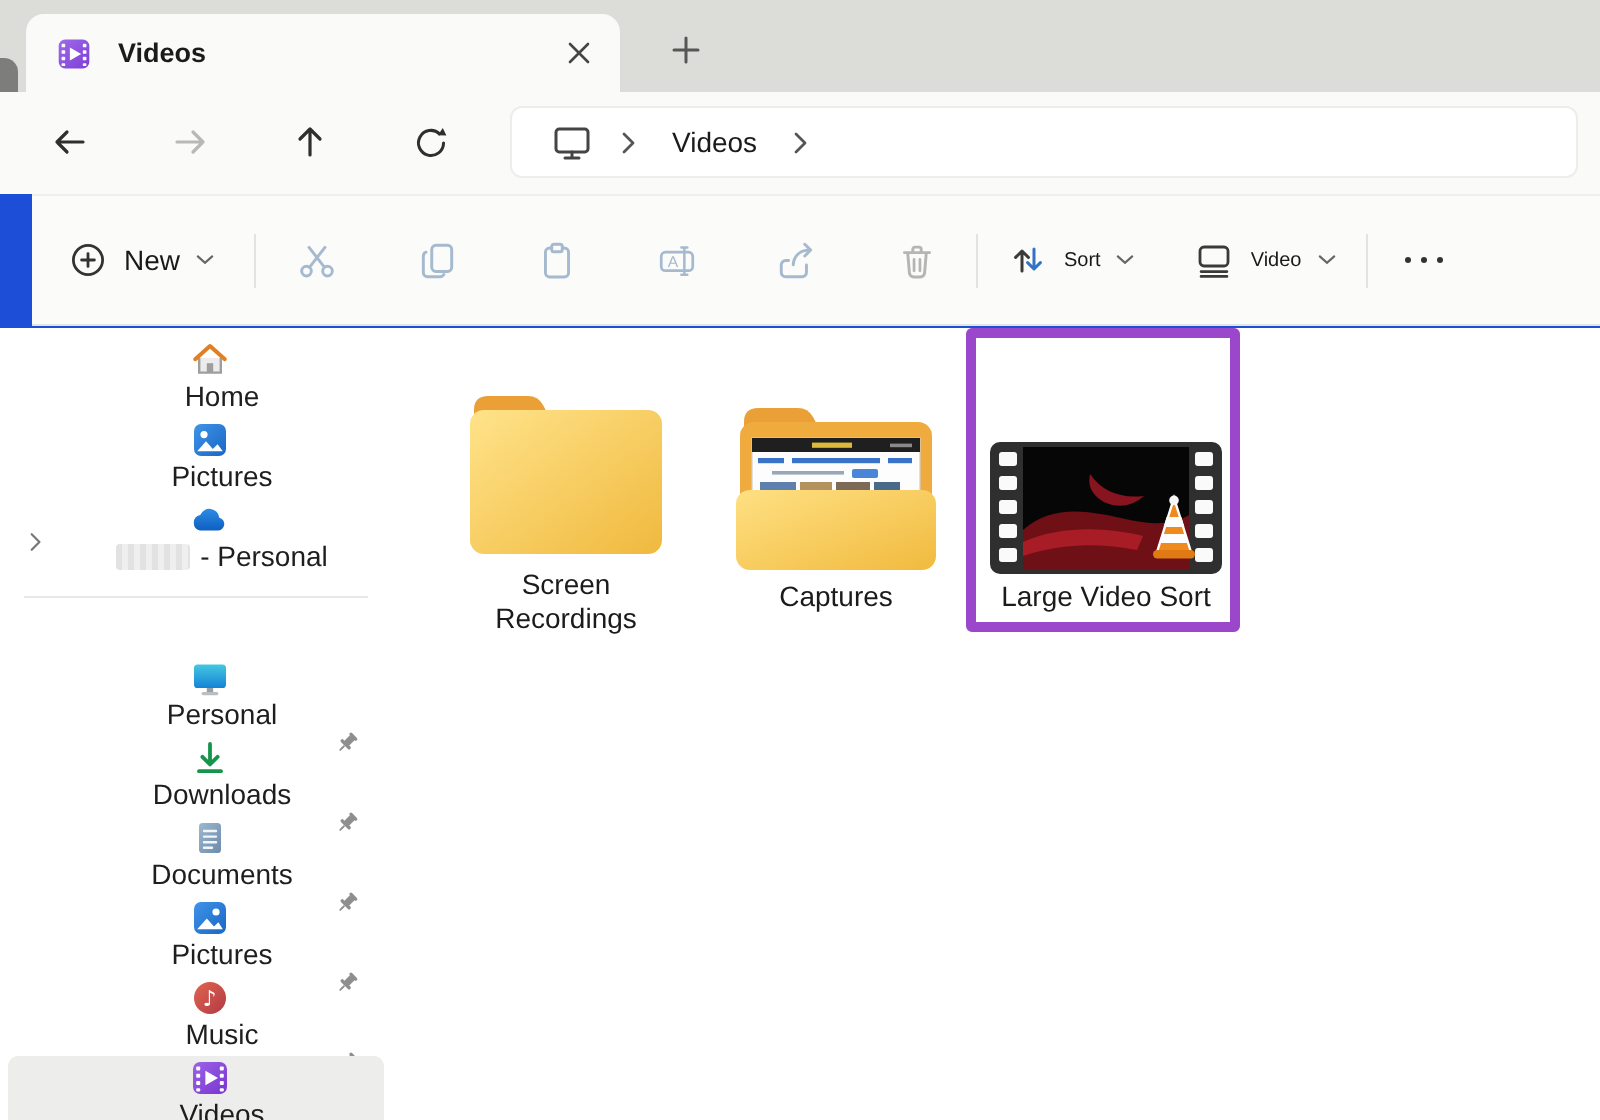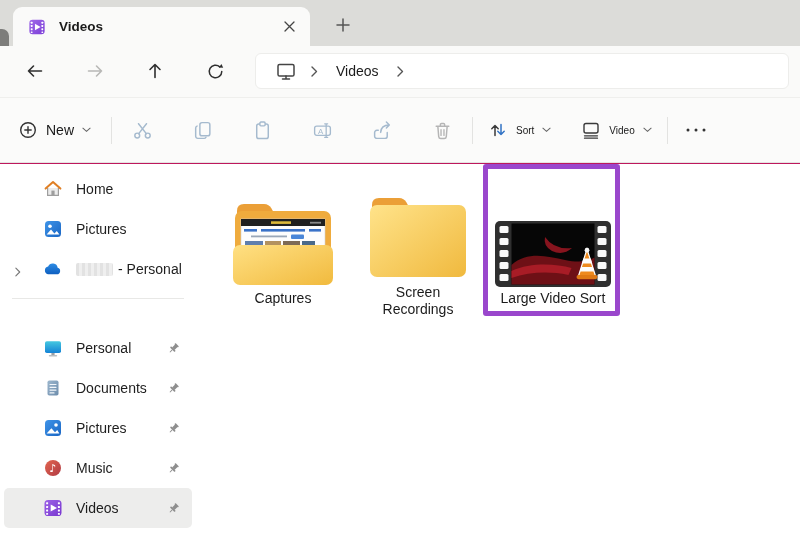--- a/index.html
+++ b/index.html
@@ -1,17 +1,17 @@
 <!DOCTYPE html>
 <html><head>
 <meta charset="utf-8">
 <style>
   html,body{margin:0;padding:0;background:#fff;}
   *{box-sizing:border-box;}
-  .win{position:relative;width:800px;height:560px;overflow:hidden;background:#be185d;
+  .win{position:relative;width:800px;height:560px;overflow:hidden;background:#1d4ed8;
        font-family:"Liberation Sans","DejaVu Sans",sans-serif;color:#1b1b1b;}
 
   
   .tabbar{position:absolute;left:0;top:0;right:0;height:46px;background:#dcdcd9;}
   .edge-sliver{position:absolute;left:0;top:29px;width:9px;height:17px;background:#7d7d7b;border-radius:0 7px 0 0;}
   .tab{position:absolute;left:13px;top:7px;width:297px;height:39px;background:#fafaf9;
        border-radius:9px 9px 0 0;display:flex;align-items:center;padding:0 8px 0 15px;}
   .tab-icon{width:18px;height:18px;margin-right:13px;display:flex;}
   .tab-title{font-size:13.5px;font-weight:600;color:#1b1b1b;}
   .tab-close{margin-left:auto;width:26px;height:26px;display:flex;align-items:center;justify-content:center;border-radius:4px;}
@@ -21,34 +21,34 @@
   .navbar{position:absolute;left:0;top:46px;right:0;height:51px;background:#fafaf9;}
   .navbtn{position:absolute;top:8px;width:34px;height:34px;display:flex;align-items:center;justify-content:center;border-radius:5px;}
   .nb-back{left:18px;} .nb-fwd{left:78px;} .nb-up{left:138px;} .nb-refresh{left:198px;}
   .crumb{position:absolute;left:255px;right:11px;top:7px;height:36px;background:#fff;
          border:1px solid #ededeb;border-radius:6px;display:flex;align-items:center;padding:0 10px;}
   .crumb-pc{width:22px;height:20px;display:flex;margin:0 9px 0 9px;}
   .crumb-sep{width:16px;display:flex;justify-content:center;}
   .crumb-loc{font-size:14px;margin:0 14px;color:#1b1b1b;}
 
   
-  .toolbar{position:absolute;left:0;top:97px;right:0;height:66px;background:#fbfbfa;
+  .toolbar{position:absolute;left:16px;top:97px;right:0;height:66px;background:#fbfbfa;
            border-top:1px solid #efefed;border-bottom:1px solid #e4e4e2;display:flex;align-items:center;}
   .tb-new{margin-left:18px;width:93px;display:flex;align-items:center;gap:8px;}
   .tb-new .lbl{font-size:14px;color:#191919;}
   .tb-div{width:1px;height:27px;background:#e3e3e1;}
   .tb-ico{width:60px;display:flex;justify-content:center;align-items:center;}
   .tb-group{display:flex;align-items:center;gap:8px;padding:0 15px;}
   .tb-group .lbl{font-size:10px;color:#191919;}
   .tb-more{width:56px;display:flex;justify-content:center;}
 
   
   .bodyarea{position:absolute;left:0;top:164px;right:0;bottom:0;background:#fff;display:flex;}
   .sidebar{width:196px;padding-top:5px;flex:none;}
-  .srow{height:40px;display:flex;align-items:center;padding:0 12px 0 38px;margin:0 4px;border-radius:5px;position:relative;}
+  .srow{height:40px;display:flex;align-items:center;padding:0 12px 0 38px;margin:0 4px;border-radius:5px;position:relative;flex-direction:column;}
   .srow.selected{background:#ededec;}
   .schev{position:absolute;left:11px;top:14px;}
   .sic{width:21px;height:21px;margin-right:13px;display:flex;align-items:center;justify-content:center;flex:none;}
   .slabel{font-size:14px;color:#1e1e1e;white-space:nowrap;}
   .redact{display:inline-block;width:37px;height:13px;margin-right:5px;vertical-align:-2px;border-radius:2px;
           background:repeating-linear-gradient(90deg,#e2e2e2 0 3px,#efefef 3px 6px);}
   .pin{margin-left:auto;display:flex;}
   .sdivider{height:1px;background:#e8e8e6;margin:9px 12px 29px 12px;}
 
   
@@ -308,20 +308,39 @@
               <g fill="#8e8e8e" transform="rotate(45 6.5 6.5)">
                 <rect x="4" y="1.2" width="5" height="1.6" rx=".8"></rect>
                 <rect x="4.8" y="2.2" width="3.4" height="4.6"></rect>
                 <rect x="3.2" y="6.6" width="6.6" height="1.7" rx=".85"></rect>
                 <rect x="6.1" y="8.3" width=".9" height="3.5" rx=".45"></rect>
               </g>
             </svg>
         </span>
       </div>
 
+      <div class="srow">
+        <span class="sic">
+          <svg viewBox="0 0 20 20" width="20" height="20">
+            <path d="M10 3v9.3M6.2 9.4L10 13.2l3.8-3.8" fill="none" stroke="#17944c" stroke-width="1.9" stroke-linecap="round" stroke-linejoin="round"></path>
+            <path d="M4.5 16.6h11" stroke="#17944c" stroke-width="1.9" stroke-linecap="round"></path>
+          </svg>
+        </span>
+        <span class="slabel">Downloads</span>
+        <span class="pin">
+          <svg viewBox="0 0 13 13" width="13" height="13">
+              <g fill="#8e8e8e" transform="rotate(45 6.5 6.5)">
+                <rect x="4" y="1.2" width="5" height="1.6" rx=".8"></rect>
+                <rect x="4.8" y="2.2" width="3.4" height="4.6"></rect>
+                <rect x="3.2" y="6.6" width="6.6" height="1.7" rx=".85"></rect>
+                <rect x="6.1" y="8.3" width=".9" height="3.5" rx=".45"></rect>
+              </g>
+            </svg>
+        </span>
+      </div>
 
       <div class="srow">
         <span class="sic">
           <svg viewBox="0 0 20 20" width="20" height="20">
             <defs>
                 <linearGradient id="gdoc1" x1="0" y1="0" x2="1" y2="1">
               <stop offset="0" stop-color="#9db7ce"></stop>
                   <stop offset="1" stop-color="#6c8cab"></stop>
                 </linearGradient>
               </defs>
@@ -425,20 +444,36 @@
                 <rect x="3.2" y="6.6" width="6.6" height="1.7" rx=".85"></rect>
                 <rect x="6.1" y="8.3" width=".9" height="3.5" rx=".45"></rect>
               </g>
             </svg>
         </span>
       </div>
     </div>
 
     <div class="content">
       <div class="tiles">
+
+        <div class="tile">
+          <div class="iconbox">
+            <svg viewBox="0 0 104 92" width="104" height="92">
+              <defs>
+                <linearGradient id="gfp" x1="0" y1="0" x2="1" y2="1">
+                  <stop offset="0" stop-color="#ffe38a"></stop>
+                    <stop offset="1" stop-color="#f0b93e"></stop>
+                </linearGradient>
+              </defs>
+              <path d="M6 16q0-7 7-7h20q5 0 7.5 4.5l3.5 6.5H6z" fill="#eb9f37"></path>
+              <rect x="4" y="16" width="96" height="72" rx="7" fill="url(#gfp)"></rect>
+            </svg>
+          </div>
+          <div class="flabel">Screen Recordings</div>
+        </div>
 
         <div class="tile">
           <div class="iconbox">
             <svg viewBox="0 0 104 92" width="104" height="92">
               <defs>
                 <linearGradient id="gfc" x1="0" y1="0" x2="1" y2="1">
                   <stop offset="0" stop-color="#ffe083"></stop>
                     <stop offset="1" stop-color="#f1ba3e"></stop>
                 </linearGradient>
               </defs>
@@ -458,36 +493,20 @@
                 <rect x="34" y="46" width="16" height="20" fill="#b3925f"></rect>
                 <rect x="52" y="46" width="17" height="20" fill="#7d6a56"></rect>
                 <rect x="71" y="46" width="13" height="20" fill="#4a6a8a"></rect>
               </g>
               <rect x="2" y="50" width="100" height="40" rx="7" fill="url(#gfc)"></rect>
             </svg>
           </div>
           <div class="flabel">Captures</div>
         </div>
 
-        <div class="tile">
-          <div class="iconbox">
-            <svg viewBox="0 0 104 92" width="104" height="92">
-              <defs>
-                <linearGradient id="gfp" x1="0" y1="0" x2="1" y2="1">
-                  <stop offset="0" stop-color="#ffe38a"></stop>
-                    <stop offset="1" stop-color="#f0b93e"></stop>
-                </linearGradient>
-              </defs>
-              <path d="M6 16q0-7 7-7h20q5 0 7.5 4.5l3.5 6.5H6z" fill="#eb9f37"></path>
-              <rect x="4" y="16" width="96" height="72" rx="7" fill="url(#gfp)"></rect>
-            </svg>
-          </div>
-          <div class="flabel">Screen Recordings</div>
-        </div>
-
         <div class="tile video">
           <div class="iconbox">
             <svg viewBox="0 0 116 66" width="116" height="66">
               <rect x="0" y="0" width="116" height="66" rx="5" fill="#2f2f2f"></rect>
               <g fill="#fafafa">
                 <rect x="4.5" y="5" width="9" height="7" rx="1.5"></rect>
                   <rect x="4.5" y="17" width="9" height="7" rx="1.5"></rect>
                 <rect x="4.5" y="29" width="9" height="7" rx="1.5"></rect>
                   <rect x="4.5" y="41" width="9" height="7" rx="1.5"></rect>
                 <rect x="4.5" y="53" width="9" height="7" rx="1.5"></rect>

